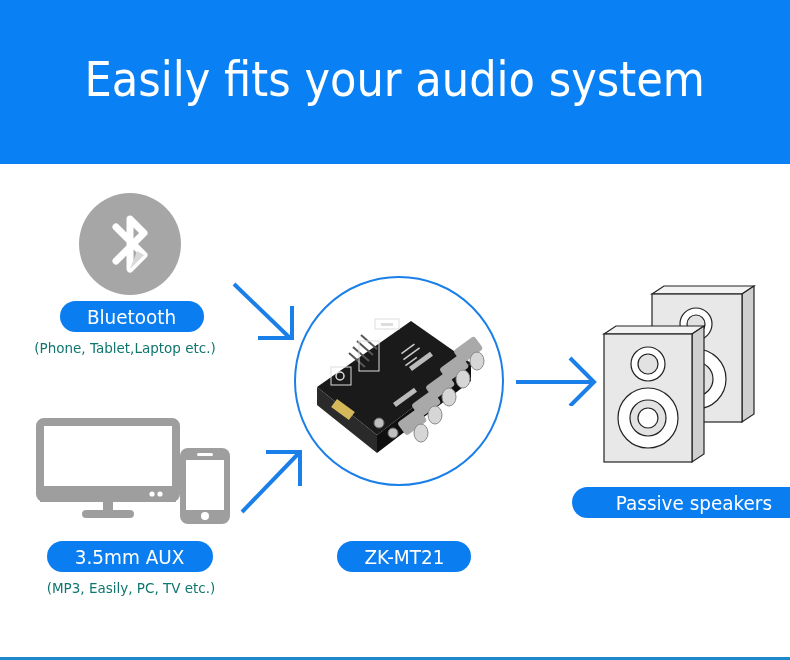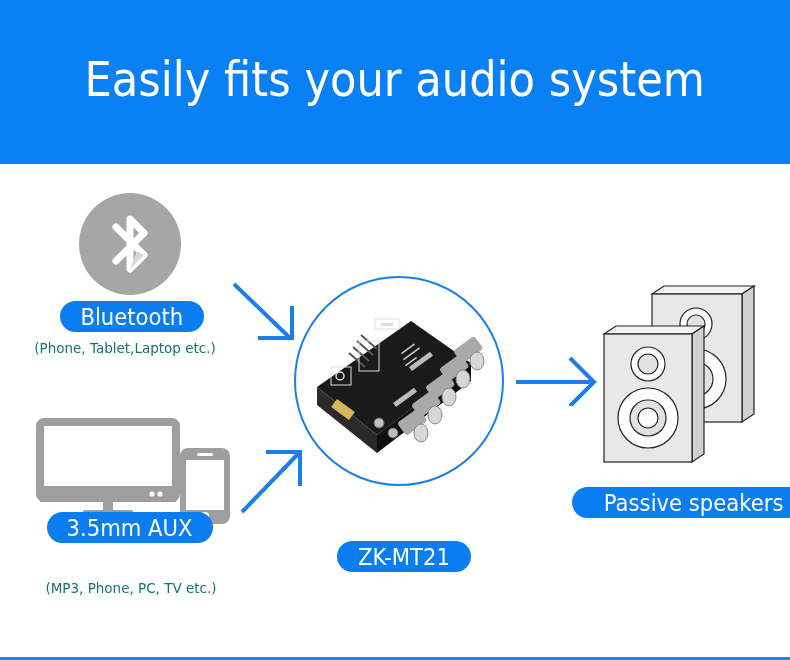--- a/index.html
+++ b/index.html
@@ -13,21 +13,21 @@
   }
   .banner h1 {
     color: #ffffff; font-weight: normal; font-size: 48px; letter-spacing: 0px;
     font-family: "DejaVu Sans", sans-serif; transform: scaleX(0.9);
     margin-top: -6px;
   }
 
   .pill {
     position: absolute; background: #0a7ef0; color: #ffffff;
     border-radius: 16px; height: 31px; display: flex; align-items: center; justify-content: center;
-    font-size: 23px; font-family: "DejaVu Sans", sans-serif;
+    font-size: 20px; font-family: "DejaVu Sans", sans-serif;
   }
   .pill span { display: inline-block; transform: scaleX(0.92); }
   .sub {
     position: absolute; color: #0f766e; font-size: 13.5px; text-align: center;
     font-family: "DejaVu Sans", sans-serif; white-space: nowrap;
   }
 
   .icon { position: absolute; }
   .bottom-line {
     position: absolute; left: 0; top: 657px; width: 790px; height: 3px; background: #1e88c8;
@@ -57,24 +57,24 @@
   <circle cx="116" cy="76" r="2.6" fill="#ffffff"></circle>
   <circle cx="124" cy="76" r="2.6" fill="#ffffff"></circle>
   <rect x="67" y="84" width="10" height="10" fill="#9e9e9e"></rect>
   <rect x="46" y="92" width="52" height="8" rx="4" fill="#9e9e9e"></rect>
   <rect x="144" y="30" width="50" height="76" rx="8" fill="#9e9e9e"></rect>
   <rect x="150" y="42" width="38" height="50" fill="#ffffff"></rect>
   <rect x="161" y="35" width="16" height="3" rx="1.5" fill="#ffffff"></rect>
   <circle cx="169" cy="98" r="4" fill="#ffffff"></circle>
 </svg>
 
-<div class="pill" style="left:47px; top:512px; width:166px;">
+<div class="pill" style="left:47px; top:541px; width:166px;">
   <span>3.5mm AUX</span>
 </div>
-<div class="sub" style="left:20px; top:580px; width:222px;">(MP3, Phone, PC, TV etc.)</div>
+<div class="sub" style="left:20px; top:580px; width:222px;">(MP3, Easily, PC, TV etc.)</div>
 
 <svg class="icon" style="left:228px; top:278px;" width="70" height="68" viewBox="0 0 70 68">
   <line x1="6" y1="6" x2="62" y2="60" stroke="#1a7fe8" stroke-width="4"></line>
   <polyline points="30,60 64,60 64,28" fill="none" stroke="#1a7fe8" stroke-width="4"></polyline>
 </svg>
 <svg class="icon" style="left:236px; top:446px;" width="70" height="72" viewBox="0 0 70 72">
   <line x1="6" y1="66" x2="62" y2="8" stroke="#1a7fe8" stroke-width="4"></line>
   <polyline points="30,6 64,6 64,40" fill="none" stroke="#1a7fe8" stroke-width="4"></polyline>
 </svg>
 <svg class="icon" style="left:514px; top:350px;" width="86" height="56" viewBox="0 0 86 56">

